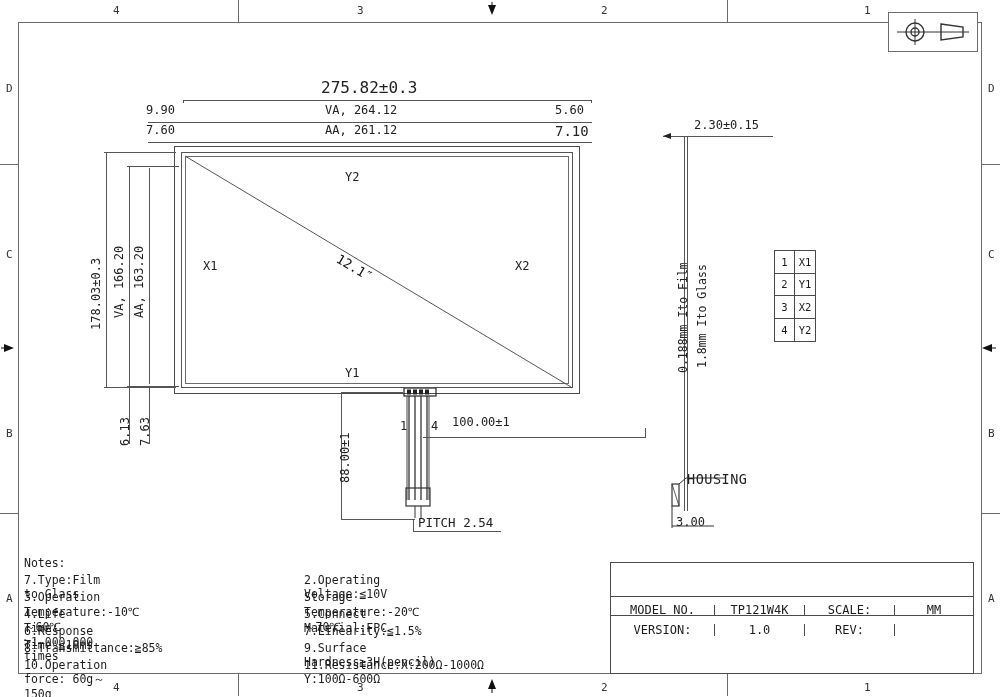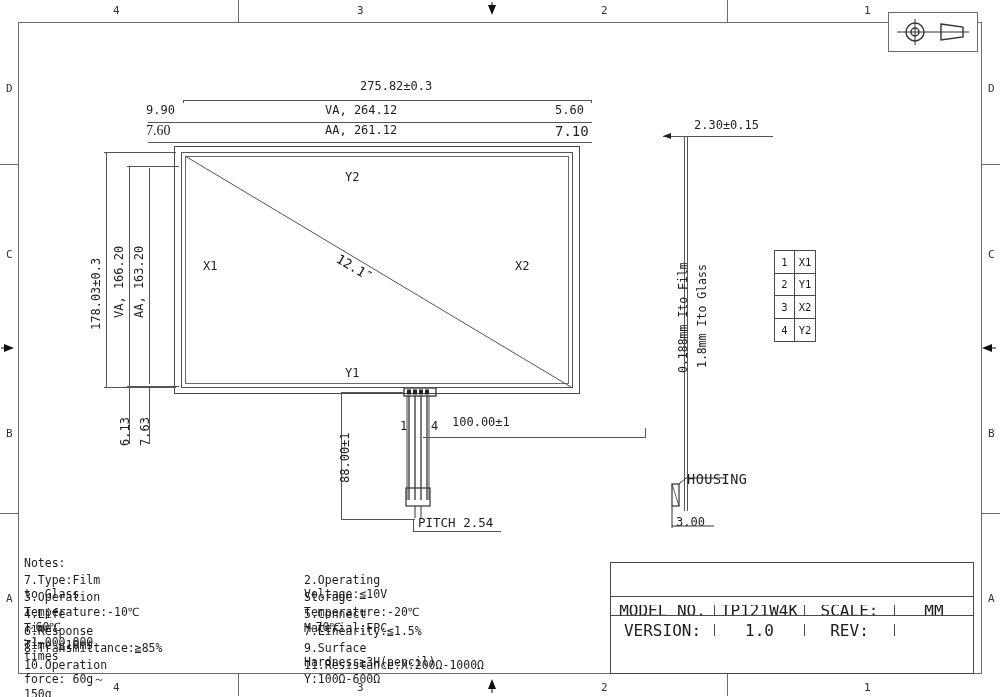--- a/index.html
+++ b/index.html
@@ -36,21 +36,21 @@
   #notes .c1{position:absolute;left:0;}
   #notes .c2{position:absolute;left:280px;}
 
   
   #titleblock{position:absolute;left:610px;top:562px;width:364px;height:112px;
               border:1px solid #4a4a4a;box-sizing:border-box;background:#fff;}
   #tb-head{height:34px;border-bottom:1px solid #4a4a4a;box-sizing:border-box;}
   .tb-row{display:flex;height:19.4px;border-bottom:1px solid #4a4a4a;box-sizing:border-box;}
   .tb-row:last-child{border-bottom:none;}
   .tb-cell{display:flex;align-items:center;justify-content:center;
-           font-size:16px;border-right:1px solid #4a4a4a;box-sizing:border-box;
+           font-size:12px;border-right:1px solid #4a4a4a;box-sizing:border-box;
            color:#1c1c1c;overflow:hidden;margin-top:8px;}
   .tb-cell:last-child{border-right:none;}
   .w-a{width:104px;} .w-b{width:90px;} .w-c{width:90px;} .w-d{width:78px;}
 
   
   #pintable{position:absolute;left:774px;top:250px;width:42px;height:92px;
             border:1px solid #4a4a4a;box-sizing:border-box;background:#fff;}
   #pintable .prow{display:flex;height:22.5px;border-bottom:1px solid #4a4a4a;box-sizing:border-box;}
   #pintable .prow:last-child{border-bottom:none;}
   #pintable .pc{display:flex;align-items:center;justify-content:center;
@@ -118,30 +118,30 @@
       <circle cx="26" cy="19" r="9" fill="none" stroke="#333" stroke-width="1.4"></circle>
       <circle cx="26" cy="19" r="4" fill="none" stroke="#333" stroke-width="1.4"></circle>
       <line x1="26" y1="6" x2="26" y2="32" stroke="#333" stroke-width="1"></line>
       <polygon points="52,11 74,14 74,24 52,27" fill="none" stroke="#333" stroke-width="1.4"></polygon>
     </svg>
   </div>
 
   <div class="ln hl" style="left:183px;top:100px;width:409px;"></div>
   <div class="ln vl" style="left:183px;top:100px;height:3px;"></div>
   <div class="ln vl" style="left:591px;top:100px;height:3px;"></div>
-  <div class="txt" style="left:321px;top:80px;font-size:12px;margin-left:39px;">275.82±0.3</div>
+  <div class="txt" style="left:321px;top:80px;font-size:16px;">275.82±0.3</div>
 
   <div class="ln hl" style="left:148px;top:122px;width:444px;"></div>
   <div class="txt" style="left:325px;top:104px;font-size:12px;">VA, 264.12</div>
   <div class="txt" style="left:146px;top:104px;font-size:12px;">9.90</div>
   <div class="txt" style="left:555px;top:104px;font-size:12px;">5.60</div>
 
   <div class="ln hl" style="left:148px;top:142px;width:444px;"></div>
   <div class="txt" style="left:325px;top:124px;font-size:12px;">AA, 261.12</div>
-  <div class="txt" style="left:146px;top:124px;font-size:14px;font-family:Liberation Serif, serif;">7.60</div>
+  <div class="txt" style="left:146px;top:124px;font-size:12px;">7.60</div>
   <div class="txt" style="left:555px;top:124px;font-size:14px;">7.10</div>
 
   <div class="box" style="left:174px;top:146px;width:406px;height:248px;border-color:#4a4a4a;"></div>
 
   <div class="box" style="left:181px;top:152px;width:392px;height:236px;border-color:#555;"></div>
 
   <div class="box" style="left:185px;top:156px;width:384px;height:228px;border-color:#6a6a6a;"></div>
 
   <div class="ln vl" style="left:106px;top:152px;height:235px;"></div>
   <div class="ln hl" style="left:104px;top:152px;width:72px;"></div>

